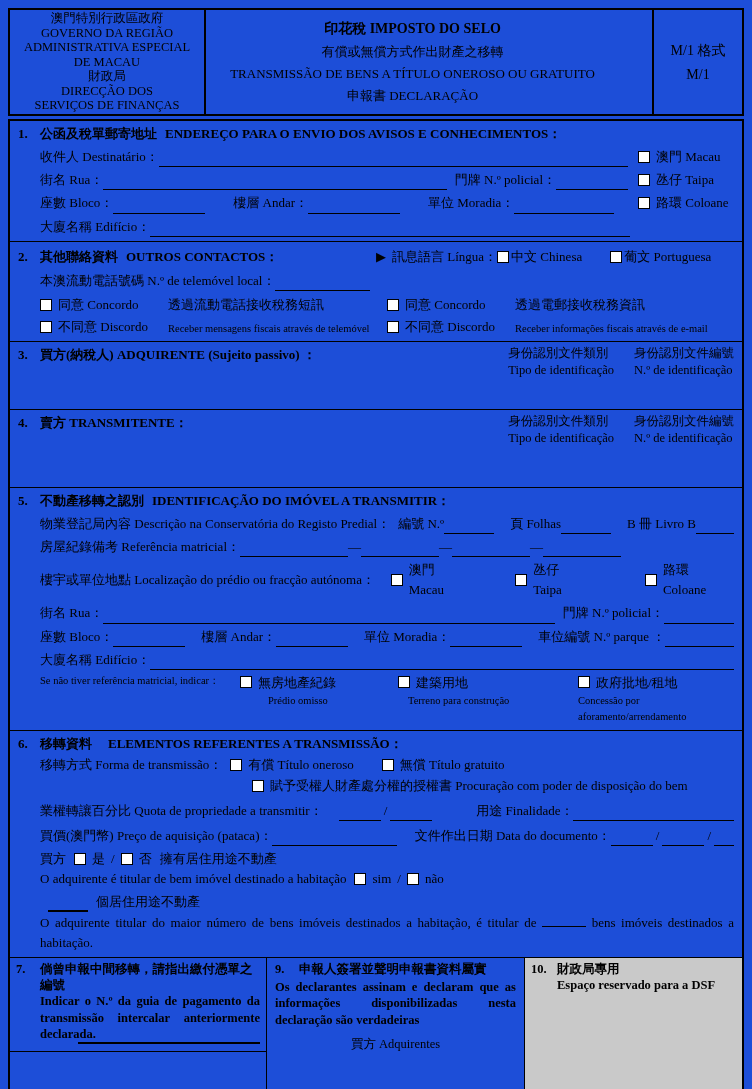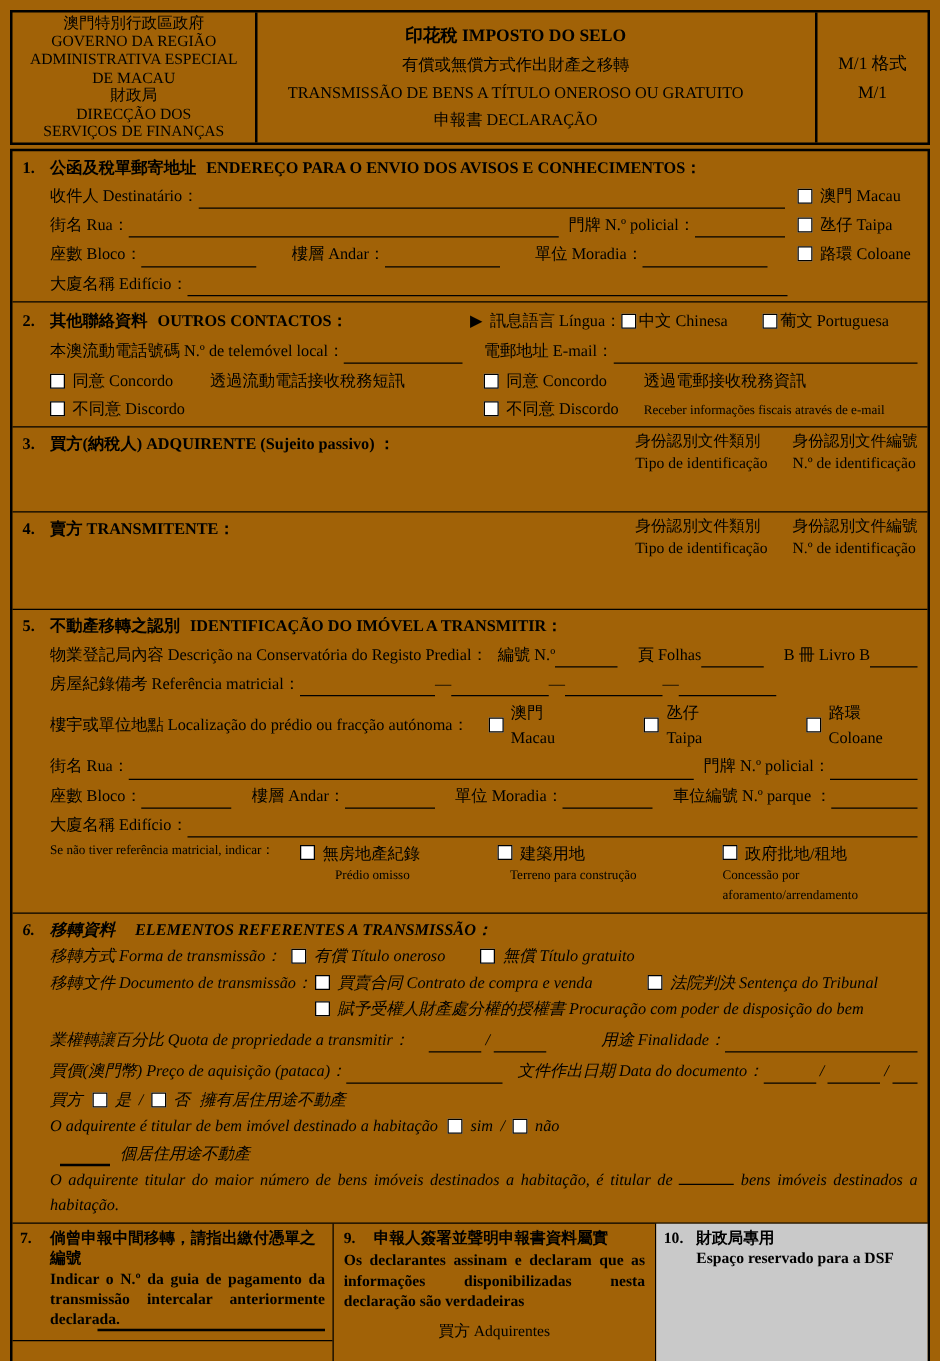--- a/index.html
+++ b/index.html
@@ -1,18 +1,18 @@
 <!DOCTYPE html>
 <html><head>
 <meta charset="utf-8">
 <style>
   * { margin:0; padding:0; box-sizing:border-box; }
   html,body { background:#fff; }
   body { font-family:"Liberation Serif","DejaVu Serif",serif; color:#000; }
-  .page { width:752px; height:1089px; background:#a16207; padding:8px 8px 0 8px; overflow:hidden; position:relative; }
+  .page { width:752px; height:1089px; background:#1d4ed8; padding:8px 8px 0 8px; overflow:hidden; position:relative; }
   .sm { font-size:10.5px; }
 
   
   .hdr { display:flex; border:2px solid #000; height:108px; }
   .hdr-left { width:196px; border-right:2px solid #000; text-align:center; font-size:12.5px; line-height:1.16; display:flex; flex-direction:column; justify-content:center; padding:2px; }
   .hdr-center { flex:1; text-align:center; display:flex; flex-direction:column; justify-content:center; gap:5px; font-size:13px; padding:2px 4px; }
   .hdr-center .t1 { font-weight:bold; font-size:14px; }
   .hdr-right { width:90px; border-left:2px solid #000; text-align:center; display:flex; flex-direction:column; justify-content:center; gap:7px; font-size:14px;margin-left:33px; }
 
   
@@ -27,21 +27,21 @@
   .u  { display:inline-block; border-bottom:1px solid #000; height:14px; flex:none; }
   .uf { flex:1 1 auto; border-bottom:1px solid #000; height:14px; min-width:20px; }
   .cb { display:inline-block; width:12px; height:12px; border:1px solid #000; background:#fff; flex:none; vertical-align:-1px; margin-right:6px; }
   .cbcol { width:96px; flex:none; display:flex; align-items:center; margin-left:10px; }
   .gap8 { display:inline-block; width:8px; } .gap16 { display:inline-block; width:16px; } .gap28 { display:inline-block; width:28px; }
 
   
   .idwrap { display:flex; }
   .idhdr { display:flex; gap:20px; font-size:12.5px; line-height:1.35; text-align:left; }
   .s3 { min-height:64px;font-family:Liberation Serif, serif; } .s4 { min-height:75px; }
-  .s1 { min-height:119px; } .s2 { min-height:79px; } .s5 { min-height:199px; } .s6 { min-height:221px;font-style:italic; }
+  .s1 { min-height:119px; } .s2 { min-height:79px; } .s5 { min-height:199px; } .s6 { min-height:221px; }
 
   
   .s2row { display:flex; margin-top:2px; }
   .s2half { flex:1; display:flex; align-items:flex-end; }
   .agree-lbl { width:128px; flex:none; display:flex; align-items:center; }
   .arrow { font-size:13px; margin-right:6px; }
 
   
   .bottom { display:flex; border-top:1.5px solid #000; height:181px; font-size:12.5px; line-height:1.3; }
   .btitle { display:flex; font-weight:bold; }
@@ -149,24 +149,20 @@
           <span class="gap28"></span>
           <span class="cb" style="margin-right:2px;"></span>
             <span>葡文 Portuguesa</span>
         </div>
       </div>
       <div class="s2row" style="margin-top:4px;">
         <div class="s2half" style="padding-left:22px;">
             <span class="lbl">本澳流動電話號碼 N.º de telemóvel local：</span>
             <span class="u" style="width:95px;"></span>
           </div>
-        <div class="s2half">
-            <span class="lbl">電郵地址 E-mail：</span>
-            <span class="uf"></span>
-          </div>
       </div>
       <div class="s2row" style="margin-top:4px;">
         <div class="s2half" style="padding-left:22px;">
           <span class="agree-lbl">
               <span class="cb"></span>
               <span>同意 Concordo</span>
             </span>
           <span>透過流動電話接收稅務短訊</span>
         </div>
         <div class="s2half">
@@ -176,20 +172,21 @@
             </span>
           <span>透過電郵接收稅務資訊</span>
         </div>
       </div>
       <div class="s2row">
         <div class="s2half" style="padding-left:22px;">
           <span class="agree-lbl">
               <span class="cb"></span>
               <span>不同意 Discordo</span>
             </span>
+          <span class="sm">Receber mensagens fiscais através de telemóvel</span>
         </div>
         <div class="s2half">
           <span class="agree-lbl">
               <span class="cb"></span>
               <span>不同意 Discordo</span>
             </span>
           <span class="sm">Receber informações fiscais através de e-mail</span>
         </div>
       </div>
     </div>
@@ -321,29 +318,20 @@
       </div>
       <div class="row" style="padding-left:22px; align-items:center; margin-top:1px;">
         <span class="lbl">移轉方式 Forma de transmissão：</span>
           <span class="gap8"></span>
         <span class="cb"></span>
           <span>有償  Título oneroso</span>
           <span class="gap28"></span>
         <span class="cb"></span>
           <span>無償  Título gratuito</span>
       </div>
-      <div class="row" style="padding-left:22px; align-items:center; margin-top:1px;">
-        <span class="lbl" style="width:212px;">移轉文件 Documento de transmissão：</span>
-        <span class="cb"></span>
-          <span>買賣合同 Contrato de compra e venda</span>
-          <span class="gap28"></span>
-          <span class="gap16"></span>
-        <span class="cb"></span>
-          <span>法院判決 Sentença do Tribunal</span>
-      </div>
       <div class="row" style="padding-left:234px; align-items:center; margin-top:1px;">
         <span class="cb"></span>
           <span>賦予受權人財產處分權的授權書  Procuração com poder de disposição do bem</span>
       </div>
       <div class="row" style="padding-left:22px; margin-top:5px;">
         <span class="lbl">業權轉讓百分比  Quota de propriedade a transmitir：</span>
           <span class="gap16"></span>
         <span class="u" style="width:42px;"></span>
           <span style="padding:0 3px;">/</span>
           <span class="u" style="width:42px;"></span>

